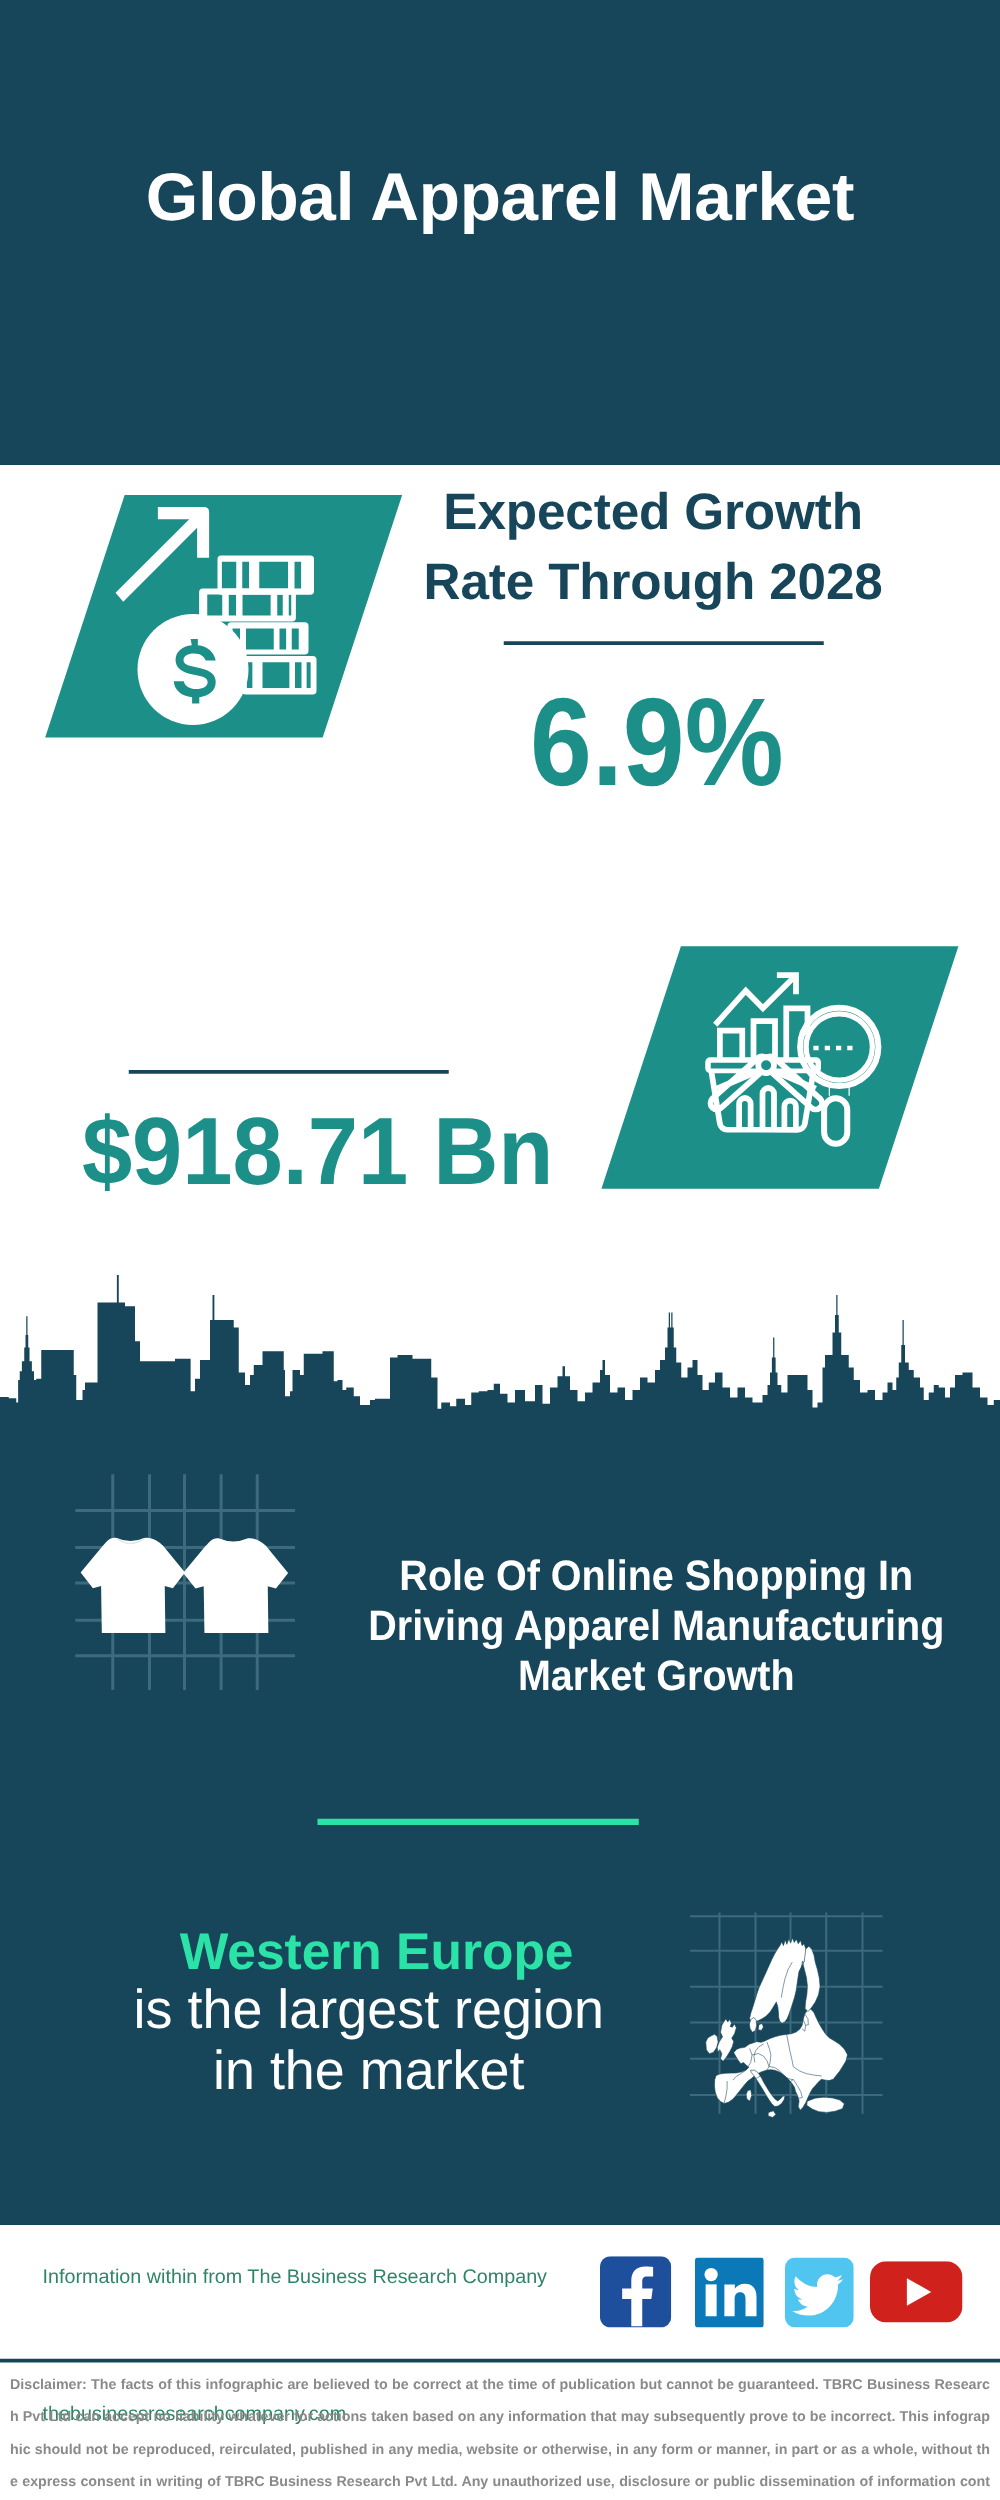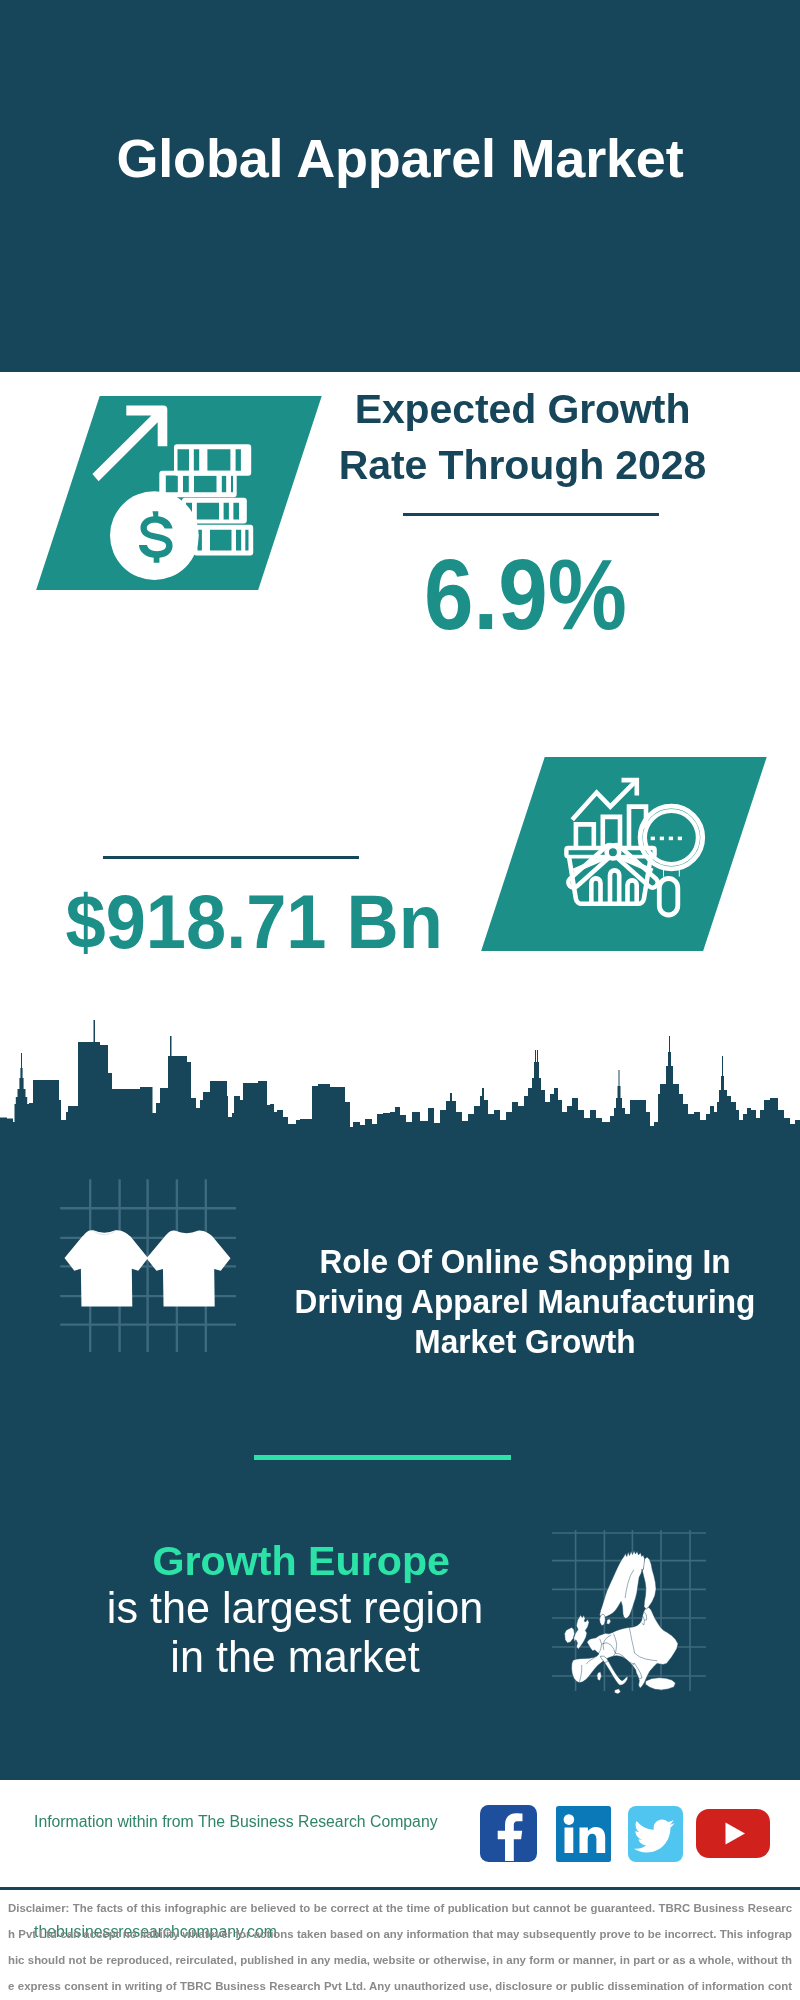--- a/index.html
+++ b/index.html
@@ -152,21 +152,21 @@
       <path d="M35.31 54.32 Q46.41 59.18 57.44 54.32 C62.94 53.22 69.10 57.23 72.30 60.33 L90.00 82.04 L80.31 94.67 L73.80 92.82 L74.30 130.40 L23.45 130.40 L22.87 92.82 L16.35 94.67 L6.50 82.04 L24.45 60.33 C27.65 57.23 29.81 53.22 35.31 54.32 Z"></path>
       <path d="M117.48 54.72 Q128.65 59.54 139.74 54.72 C145.24 53.62 151.49 57.59 154.69 60.69 L172.50 82.30 L162.76 94.86 L156.20 93.02 L156.71 130.40 L105.55 130.40 L104.96 93.02 L98.41 94.86 L88.50 82.30 L106.56 60.69 C109.76 57.59 111.98 53.62 117.48 54.72 Z"></path>
     </g>
     <path fill="none" stroke="#dfe8ec" stroke-width="1.1" d="M35.89 55.09 Q46.41 62.49 56.85 55.09"></path>
   </svg>
 
   <div class="driver-text" style="left:245px; top:1240.8px; width:560px; white-space:nowrap;">Role Of Online Shopping In<br>Driving Apparel Manufacturing<br>Market Growth</div>
 
   <div class="mid-rule" style="left:253.8px; top:1455.2px; width:257.2px; height:4.7px;"></div>
 
-  <div class="region-title" style="left:141.25px; top:1541px; width:320px;">Growth Europe</div>
+  <div class="region-title" style="left:141.25px; top:1541px; width:320px;">Western Europe</div>
   <div class="region-text" style="left:55px; top:1582.5px; width:480px;">is the largest region<br>in the market</div>
 
   <svg class="map-icon" style="position:absolute; left:548px; top:1516px;" width="162" height="178" viewBox="0 0 162 178">
     <g stroke="#3e6a7d" stroke-width="1.6" fill="none">
       <path d="M27.6 14 V175"></path>
       <path d="M56.4 14 V175"></path>
       <path d="M84.4 14 V175"></path>
       <path d="M113.0 14 V175"></path>
       <path d="M142.0 14 V175"></path>
       <path d="M4 17.0 H158"></path>

